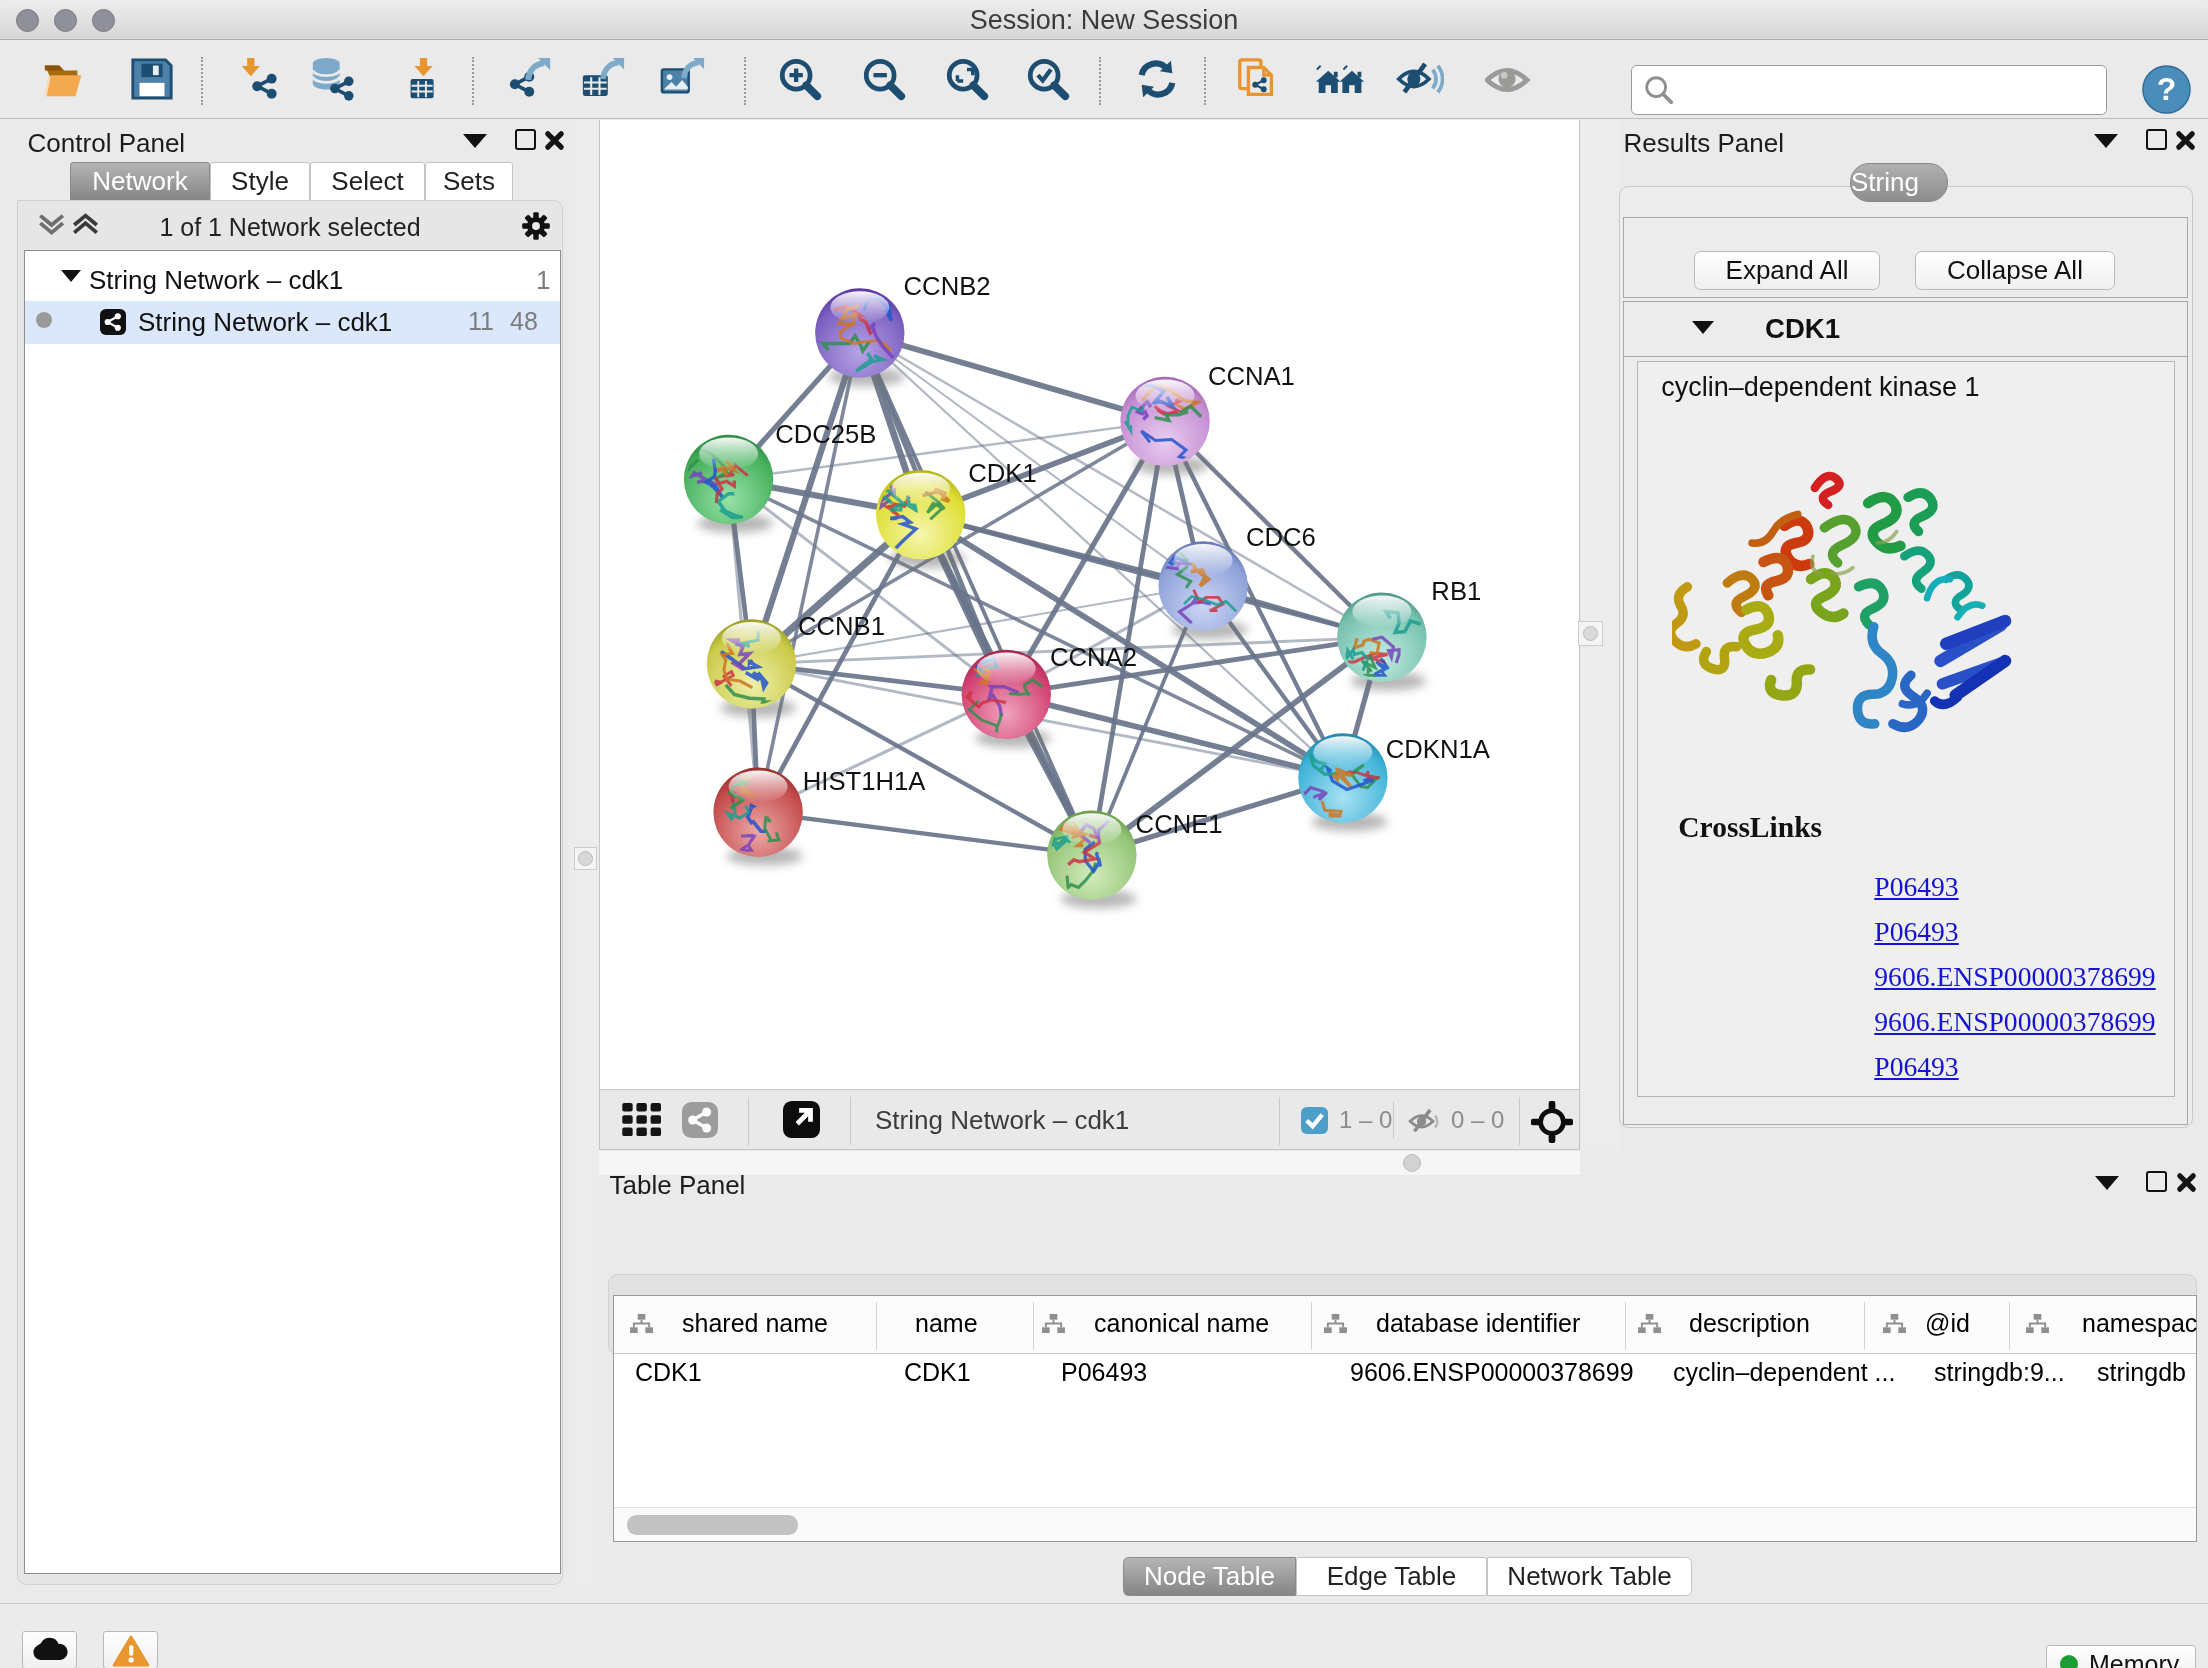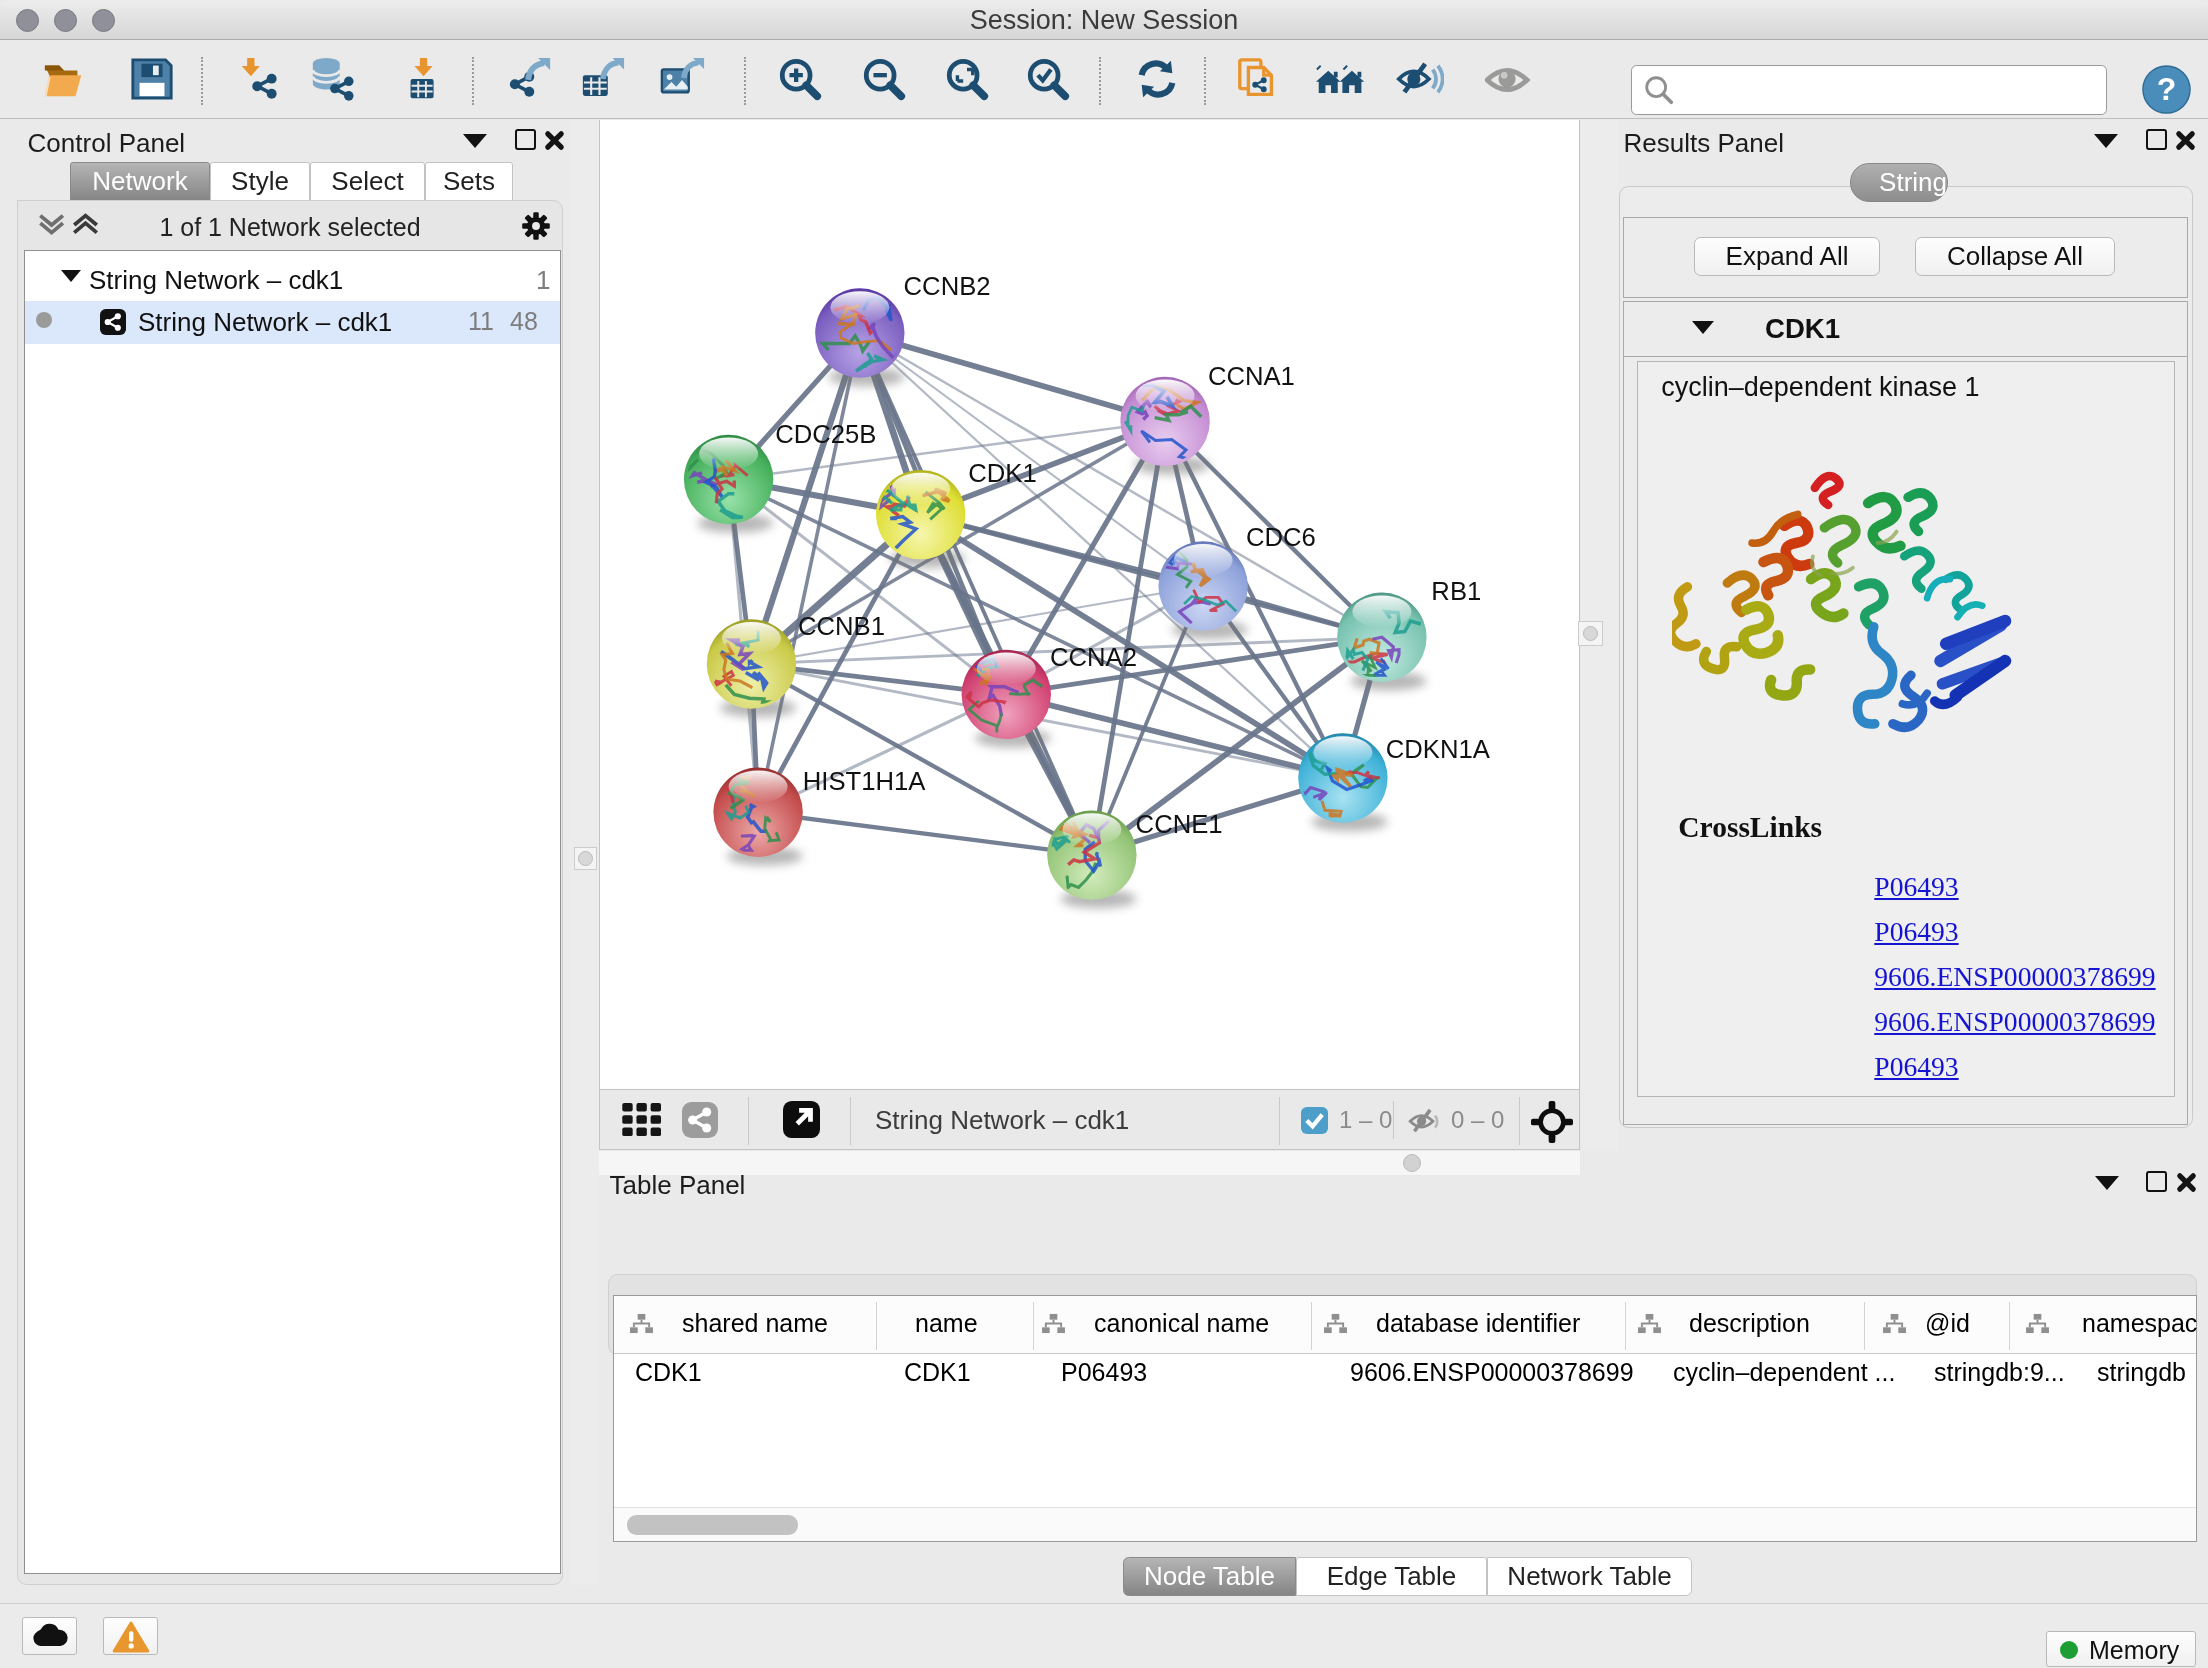--- a/index.html
+++ b/index.html
@@ -18,21 +18,21 @@
 .tsep { position:absolute; top:16px; height:48px; width:0;
   border-left:2.9px dotted #9a9a9a; }
 .searchbox { position:absolute; left:1631px; top:24px; width:476px; height:50px;
   background:#fff; border:1.9px solid #9a9a9a; border-radius:5.7px; }
 .panel-title { font-size:26px; color:#1c1c1c; }
 .ptr { width:0; height:0; border-left:12.4px solid transparent; border-right:12.4px solid transparent; border-top:14.3px solid #111; display:inline-block; }
 .sq { width:21px; height:21px; border:2.9px solid #111; border-radius:2.9px; display:inline-block; }
 .tab { position:absolute; height:39px; background:#fff; border:1px solid #c3c3c3;
   text-align:center; font-size:26px; color:#222; line-height:37px; border-radius:2.9px 2.9px 0 0; }
 .tab.sel { background:linear-gradient(#b5b5b5,#858585); color:#fff; border-color:#8a8a8a; }
-.btn3d { background:linear-gradient(#fefefe,#f0f0f0); border:1.4px solid #b9b9b9; border-radius:6.7px; }
+.btn3d { background:linear-gradient(#fefefe,#f0f0f0); border:1.4px solid #b9b9b9; border-radius:6.7px;margin-top:14px; }
 .link { color:#1414d2; text-decoration:underline; }
 .serif { font-family:"Liberation Serif", serif; }
 </style></head>
 <body>
 <div class="abs titlebar">
 <div class="tl" style="left:16px"></div>
     <div class="tl" style="left:54px"></div>
     <div class="tl" style="left:92px"></div>
 <div class="title">Session: New Session</div>
   </div>
@@ -614,21 +614,21 @@
 <div class="abs" style="left:1613px;top:128px;width:595px;height:32px">
 <span class="panel-title" style="position:absolute;left:10.5px;top:0">Results Panel</span>
 <span class="ptr" style="position:absolute;left:481px;top:5.7px"></span>
 <span class="sq" style="position:absolute;left:533px;top:1px"></span>
 <svg width="21" height="21" viewBox="0 0 22 22" style="position:absolute;left:562px;top:1.9px">
       <path d="M4 4 L18 18 M18 4 L4 18" stroke="#141414" stroke-width="5.5" stroke-linecap="round"></path>
     </svg>
 </div>
 <div class="abs" style="left:1619px;top:186px;width:574px;height:942px;background:#ececec;border:1px solid #c9c9c9;border-radius:9.5px"></div>
 <div class="abs" style="left:1850px;top:163px;width:98px;height:39px;border-radius:19px;
-background:linear-gradient(#b0b0b0,#8d8d8d);border:1px solid #888;color:#fff;font-size:26px;text-align:right;line-height:37px">String</div>
+background:linear-gradient(#b0b0b0,#8d8d8d);border:1px solid #888;color:#fff;font-size:26px;text-align:left;line-height:37px">String</div>
 <div class="abs" style="left:1623px;top:217px;width:565px;height:81px;border:1.9px solid #a8a8a8;background:#ececec">
 <div class="btn3d" style="position:absolute;left:70px;top:19px;width:186px;height:39px;text-align:center;font-size:26px;line-height:37px;color:#111">Expand All</div>
 <div class="btn3d" style="position:absolute;left:291px;top:19px;width:200px;height:39px;text-align:center;font-size:26px;line-height:37px;color:#111">Collapse All</div>
 </div>
 <div class="abs" style="left:1623px;top:301px;width:565px;height:824px;border:1.9px solid #a8a8a8;background:#ececec">
 <div style="position:absolute;left:0;top:0;width:100%;height:55px;border-bottom:1.9px solid #a8a8a8">
 <span class="ptr" style="position:absolute;left:68px;top:19px;border-left-width:11.4px;border-right-width:11.4px;border-top-width:13.3px"></span>
 <span style="position:absolute;left:141px;top:11.4px;font-size:27.6px;font-weight:bold;color:#111">CDK1</span>
 </div>
 <div style="position:absolute;left:13.3px;top:59px;width:538px;height:736px;background:#efefef;border:1px solid #b5b5b5">

